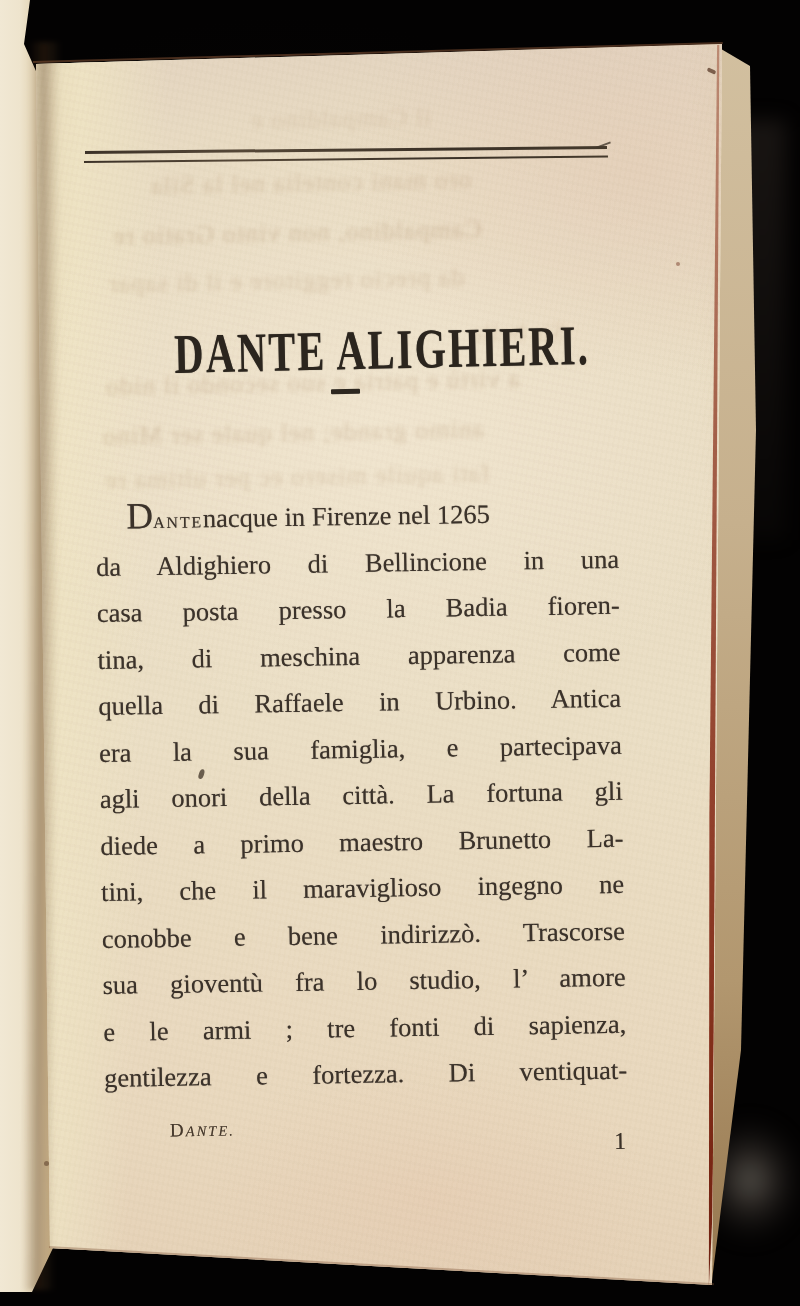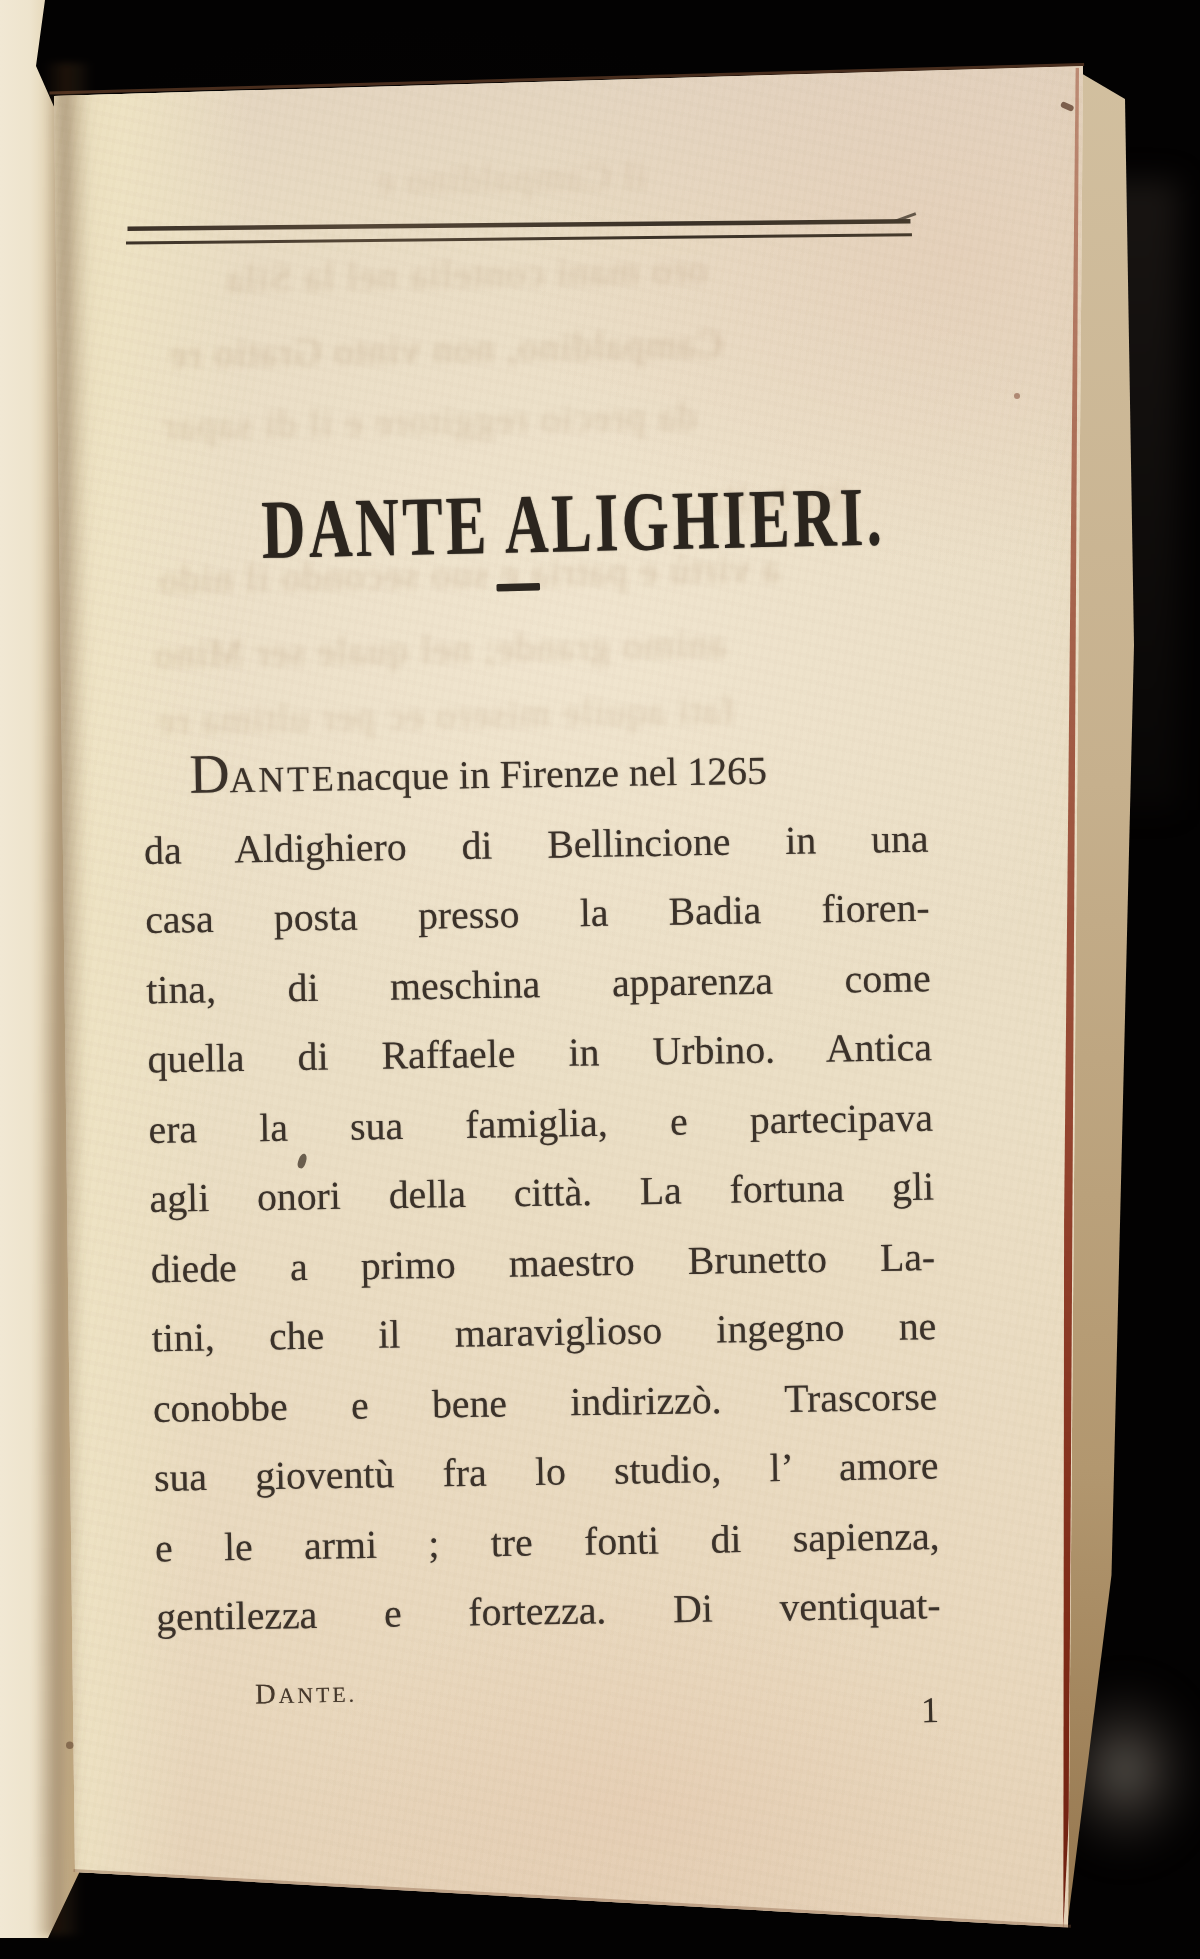--- a/index.html
+++ b/index.html
@@ -77,26 +77,26 @@
          text-shadow:0 0 1px rgba(43,37,30,.65);white-space:nowrap;}
   .divider{left:331px;top:389px;width:29px;height:4.6px;background:#2d2720;border-radius:1px;
            transform:rotate(-1.2deg);}
 
   .bodyText{left:95px;top:497px;width:523px;transform:rotate(-.9deg);transform-origin:left top;
             color:#3b322a;font-size:26.5px;line-height:46.5px;
             text-shadow:0 0 .8px rgba(59,50,42,.6);}
   .bline{position:relative;height:46.5px;text-align:justify;text-align-last:justify;white-space:nowrap;overflow:visible;}
   .bline.first{padding-left:31px;}
   .lead{position:static;font-size:37px;line-height:1;}
-  .sc{position:static;font-size:24px;letter-spacing:1.8px;line-height:1;}
+  .sc{position:static;font-size:16px;letter-spacing:1.8px;line-height:1;}
 
   .catchword{left:170px;top:1119px;font-size:14.5px;letter-spacing:2px;color:#46392c;
              transform:rotate(-1deg);text-shadow:0 0 .5px rgba(70,57,44,.6);}
   .catchLead{position:static;font-size:19px;}
-  .catchRest{position:static;}
+  .catchRest{position:static;font-style:italic;}
   .pageno{left:614px;top:1128px;font-size:24px;color:#3a3128;transform:rotate(-1deg);
           text-shadow:0 0 .6px rgba(58,49,40,.6);}
 
   .stray{left:199px;top:769px;width:5px;height:10px;border-radius:60% 60% 50% 50%/55% 55% 45% 45%;
          background:#4a3d30;transform:rotate(18deg);opacity:.8;}
   .speck1{left:676px;top:262px;width:4px;height:4px;border-radius:50%;background:rgba(120,60,40,.5);}
   .speck2{left:44px;top:1161px;width:5px;height:5px;border-radius:50%;background:rgba(90,60,40,.55);}
 </style>
 </head>
 <body>

